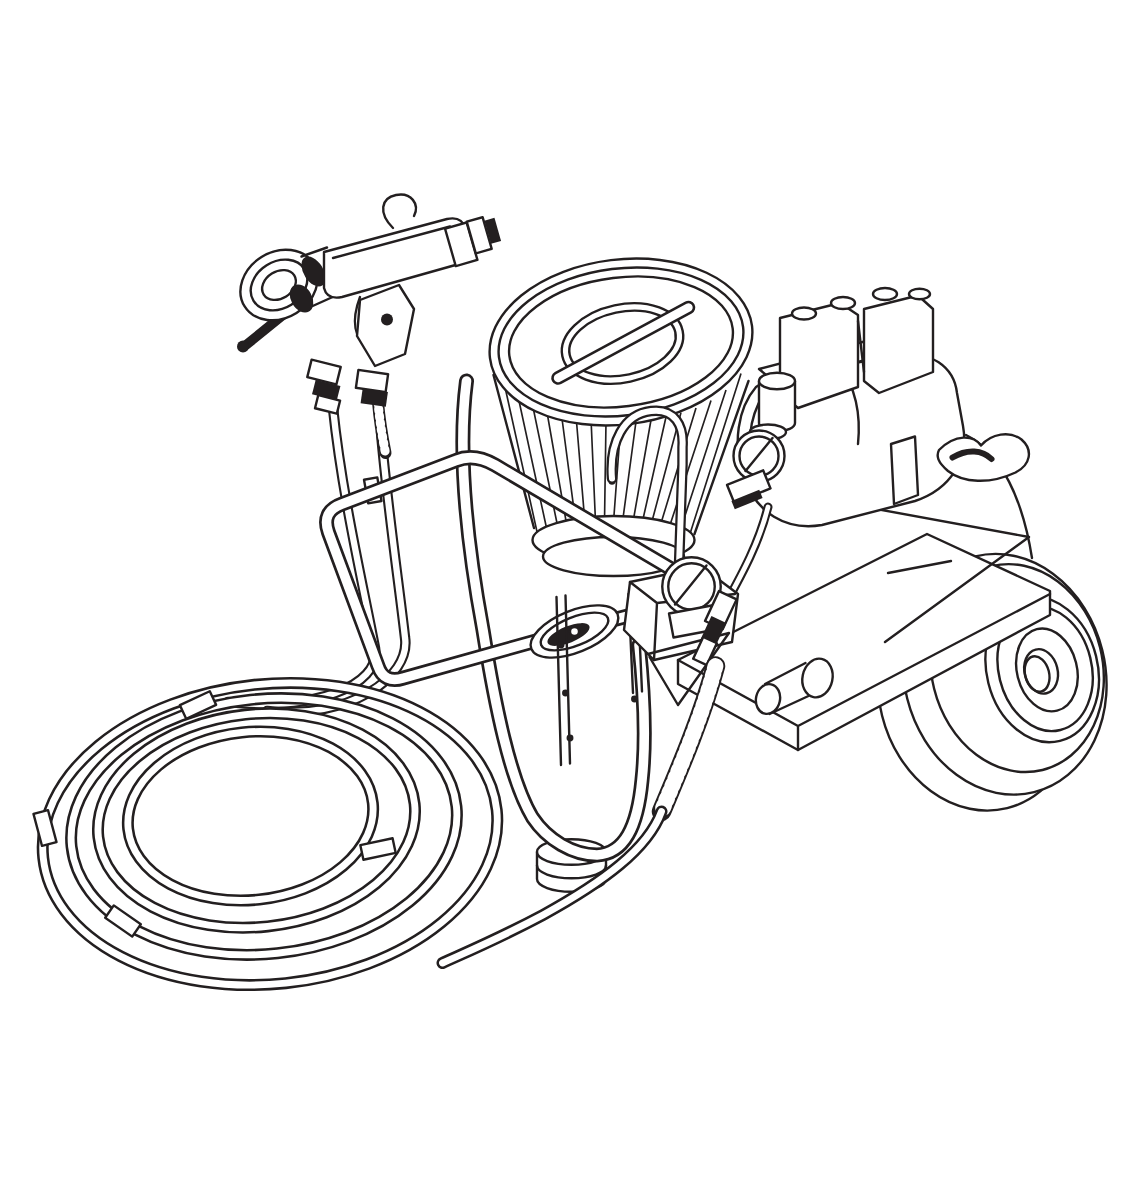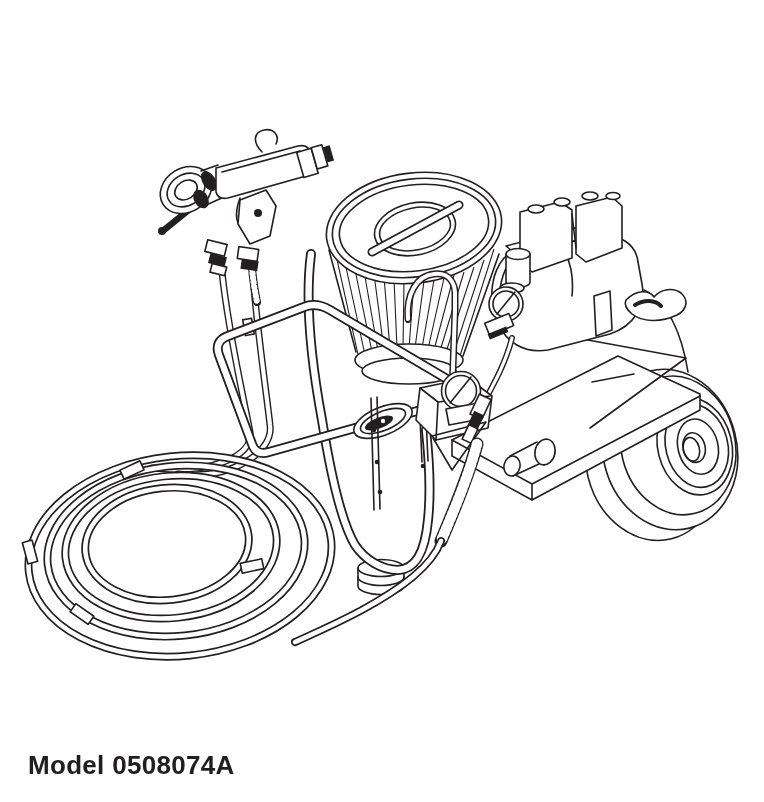--- a/index.html
+++ b/index.html
@@ -213,14 +213,13 @@
     <circle class="dk" cx="258" cy="213" r="4"></circle>
     <ellipse class="dk" cx="201" cy="199" rx="7" ry="10" transform="rotate(-30 201 199)"></ellipse>
     <rect class="fw" x="206" y="242" width="20" height="12" transform="rotate(14 216 248)"></rect>
     <rect class="dk" x="209" y="255" width="17" height="10" transform="rotate(14 217 260)"></rect>
     <rect class="fw" x="211" y="265" width="15" height="9" transform="rotate(14 218 269)"></rect>
     <rect class="fw" x="238" y="248" width="20" height="12" transform="rotate(8 248 254)"></rect>
     <rect class="dk" x="241" y="260" width="17" height="10" transform="rotate(8 249 265)"></rect>
   </g>
 </svg>
 
-<div class="caption">Model 0508074A</div>
 </div>
 
 </body></html>

